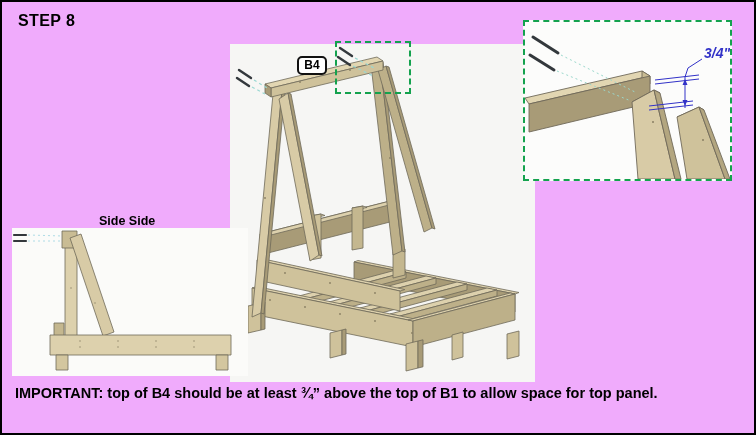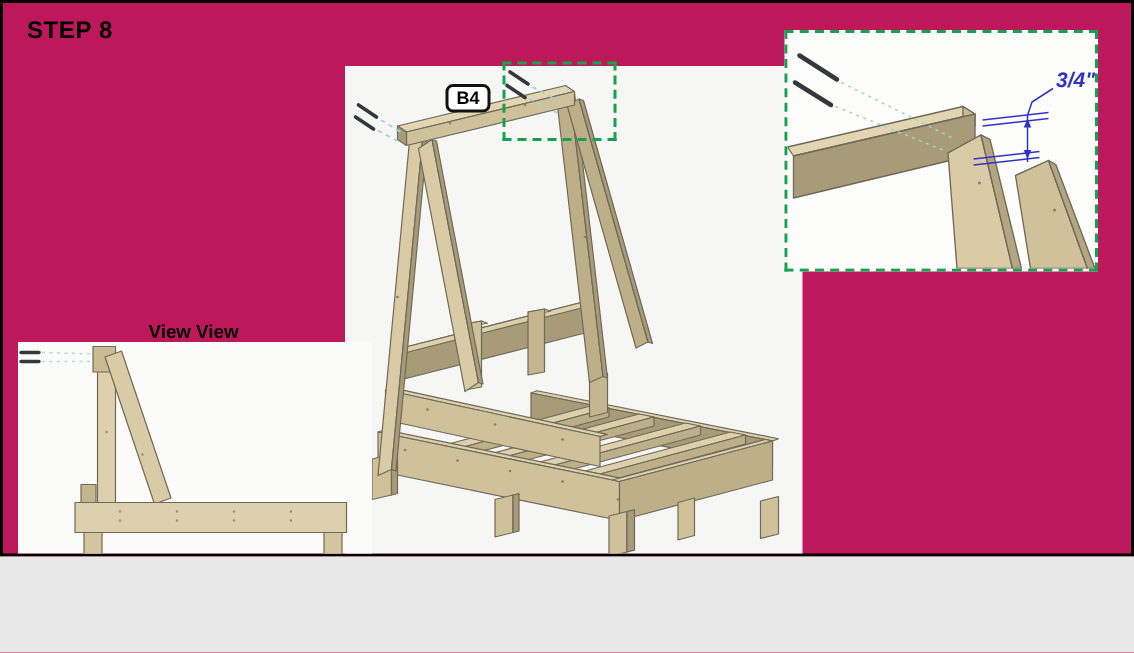--- a/index.html
+++ b/index.html
@@ -1,17 +1,17 @@
 <!DOCTYPE html>
 <html><head>
 <meta charset="utf-8">
 <style>
   html,body{margin:0;padding:0;background:#e8e8e8;}
   .page{
-    position:relative;width:756px;height:371px;background:#be185d;
+    position:relative;width:756px;height:435px;background:#f0abfc;
     border:2px solid #000;box-sizing:border-box;overflow:hidden;
     font-family:"Liberation Sans",sans-serif;color:#000;
   }
   .step-title{
     position:absolute;left:16px;top:10px;
     font-size:16px;font-weight:bold;letter-spacing:.4px;
   }
   .drawing{position:absolute;}
   .main-drawing{left:228px;top:36px;width:306px;height:346px;}
   .side-drawing{left:8px;top:226px;width:240px;height:150px;}
@@ -141,21 +141,21 @@
     <g stroke="#9ad8d2" stroke-width="1.2" stroke-dasharray="3,3">
       <line x1="125" y1="20" x2="146" y2="31"></line>
         <line x1="123" y1="28" x2="143" y2="38"></line>
     </g>
   </svg>
 
   <div class="part-tag">B4</div>
 
   <div class="highlight-box"></div>
 
-  <div class="side-label">View View</div>
+  <div class="side-label">Side Side</div>
 
   <svg class="drawing side-drawing" width="240" height="150" viewBox="0 0 240 150">
     <g stroke="#6f6959" stroke-width="0.8" stroke-linejoin="round">
       <rect x="2" y="0" width="236" height="148" fill="#fbfbf9" stroke="none"></rect>
       <rect x="55" y="18" width="12" height="90" fill="#ddd1ad"></rect>
       <rect x="52" y="3" width="15" height="17" fill="#c9bc94"></rect>
       <polygon points="60,10 71,6 104,104 93,108" fill="#d8cba6"></polygon>
       <rect x="44" y="95" width="10" height="13" fill="#c4b78f"></rect>
       <rect x="40" y="107" width="181" height="20" fill="#ddd1ad"></rect>
       <rect x="46" y="127" width="12" height="15" fill="#d3c69f"></rect>
@@ -221,15 +221,16 @@
         <line x1="160" y1="55" x2="160" y2="86"></line>
         <polyline points="177,37 163,46 160,55"></polyline>
       </g>
       <polygon points="160,57 157.5,63 162.5,63" fill="#3232c8"></polygon>
       <polygon points="160,84 157.5,78 162.5,78" fill="#3232c8"></polygon>
       <text x="179" y="36" font-size="14" font-style="italic" font-weight="bold" fill="#3232c8" font-family="Liberation Sans, sans-serif">3/4"</text>
     </svg>
   </div>
 
   <div class="instructions">
+    <div class="line2">IMPORTANT: top of B4 should be at least ¾” above the top of B1 to allow space for top panel.</div>
   </div>
 
 </div>
 
 </body></html>

